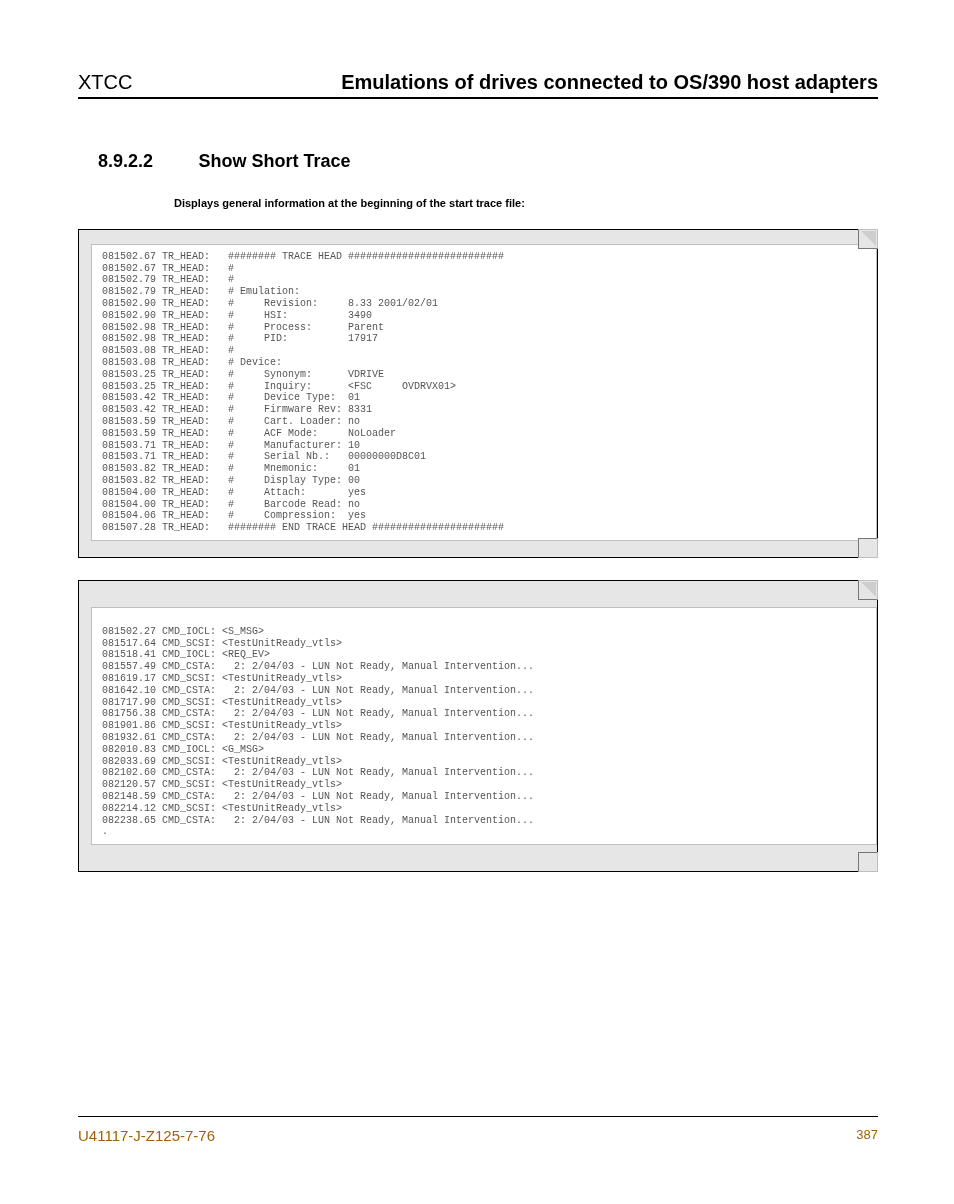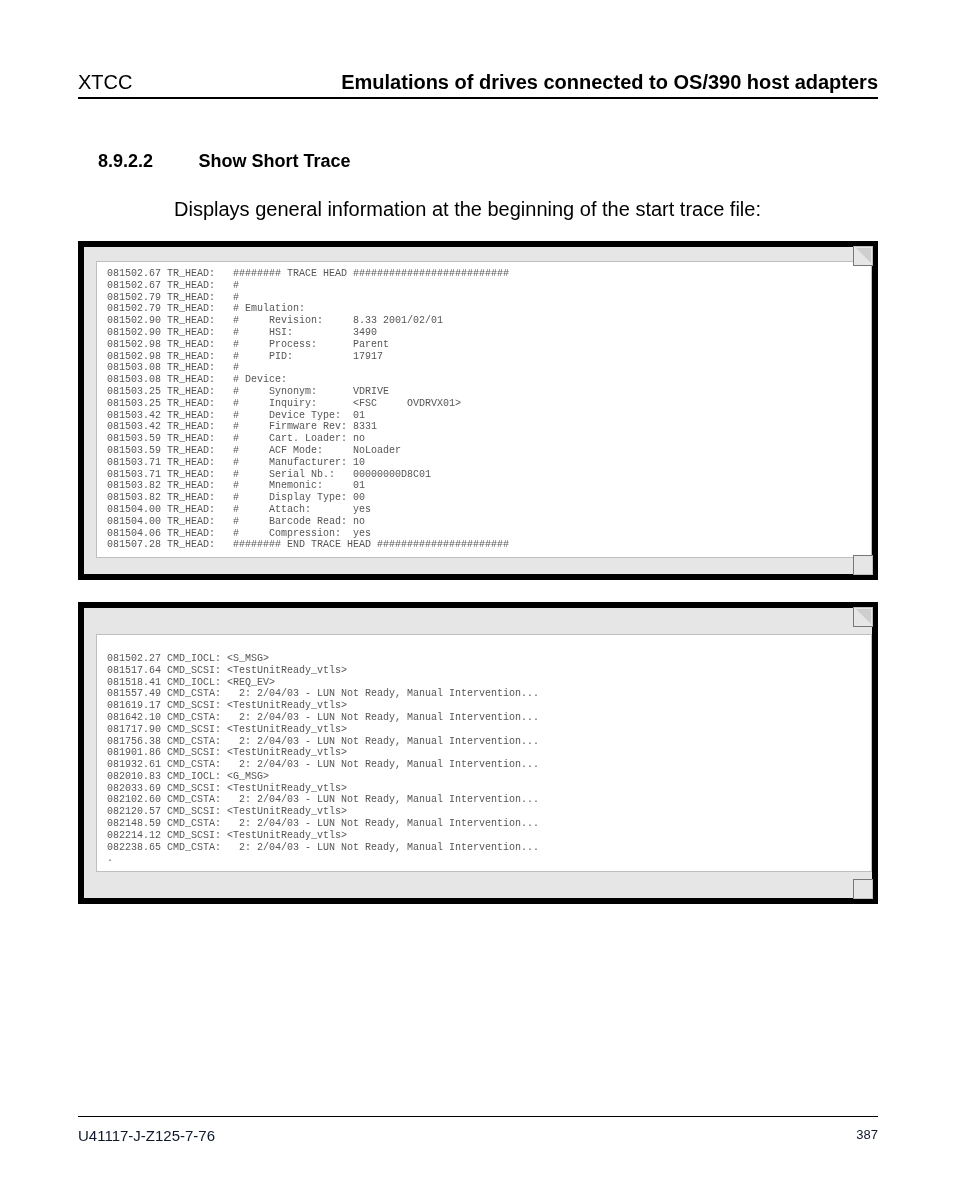--- a/index.html
+++ b/index.html
@@ -33,28 +33,28 @@
   .secno {
     display: inline-block;
     width: 96px;
     font-weight: 700;
     font-size: 18px;
     vertical-align: top;
   }
   .sectitle { font-weight: 700; font-size: 18px; }
   .secrow { margin-bottom: 24px; margin-left: 20px; }
   .body-indent { margin-left: 96px; }
-  .para { font-size: 20px; line-height: 1.35; margin-bottom: 18px; }
+  .para { font-size: 11px; line-height: 1.35; margin-bottom: 18px; font-weight: bold; }
   .codebox-wrap {
     position: relative;
     margin-bottom: 22px;
   }
   .codebox {
     background: #e6e6e6;
-    border: 6px solid #000000;
+    border: 1px solid #000000;
     position: relative;
     padding: 14px 0 16px 12px;
   }
   .codeinner {
     background: #fff;
     border: 1px solid #bfbfbf;
     padding: 6px 10px;
     font-family: "Courier New", Courier, monospace;
     font-size: 10px;
     line-height: 1.18;
@@ -105,21 +105,21 @@
   .footer {
     position: absolute;
     left: 78px;
     width: 800px;
     bottom: 60px;
     border-top: 1.5px solid #000;
     padding-top: 10px;
     font-size: 15px;
     display: flex;
     justify-content: space-between;
-    color: #0f172a;
+    color: #a16207;
   }
   .pagenum { font-size: 13px; }
 </style>
 </head>
 <body>
 
 <div class="page">
 
   <div class="hdr">
     <span class="left">XTCC</span>

